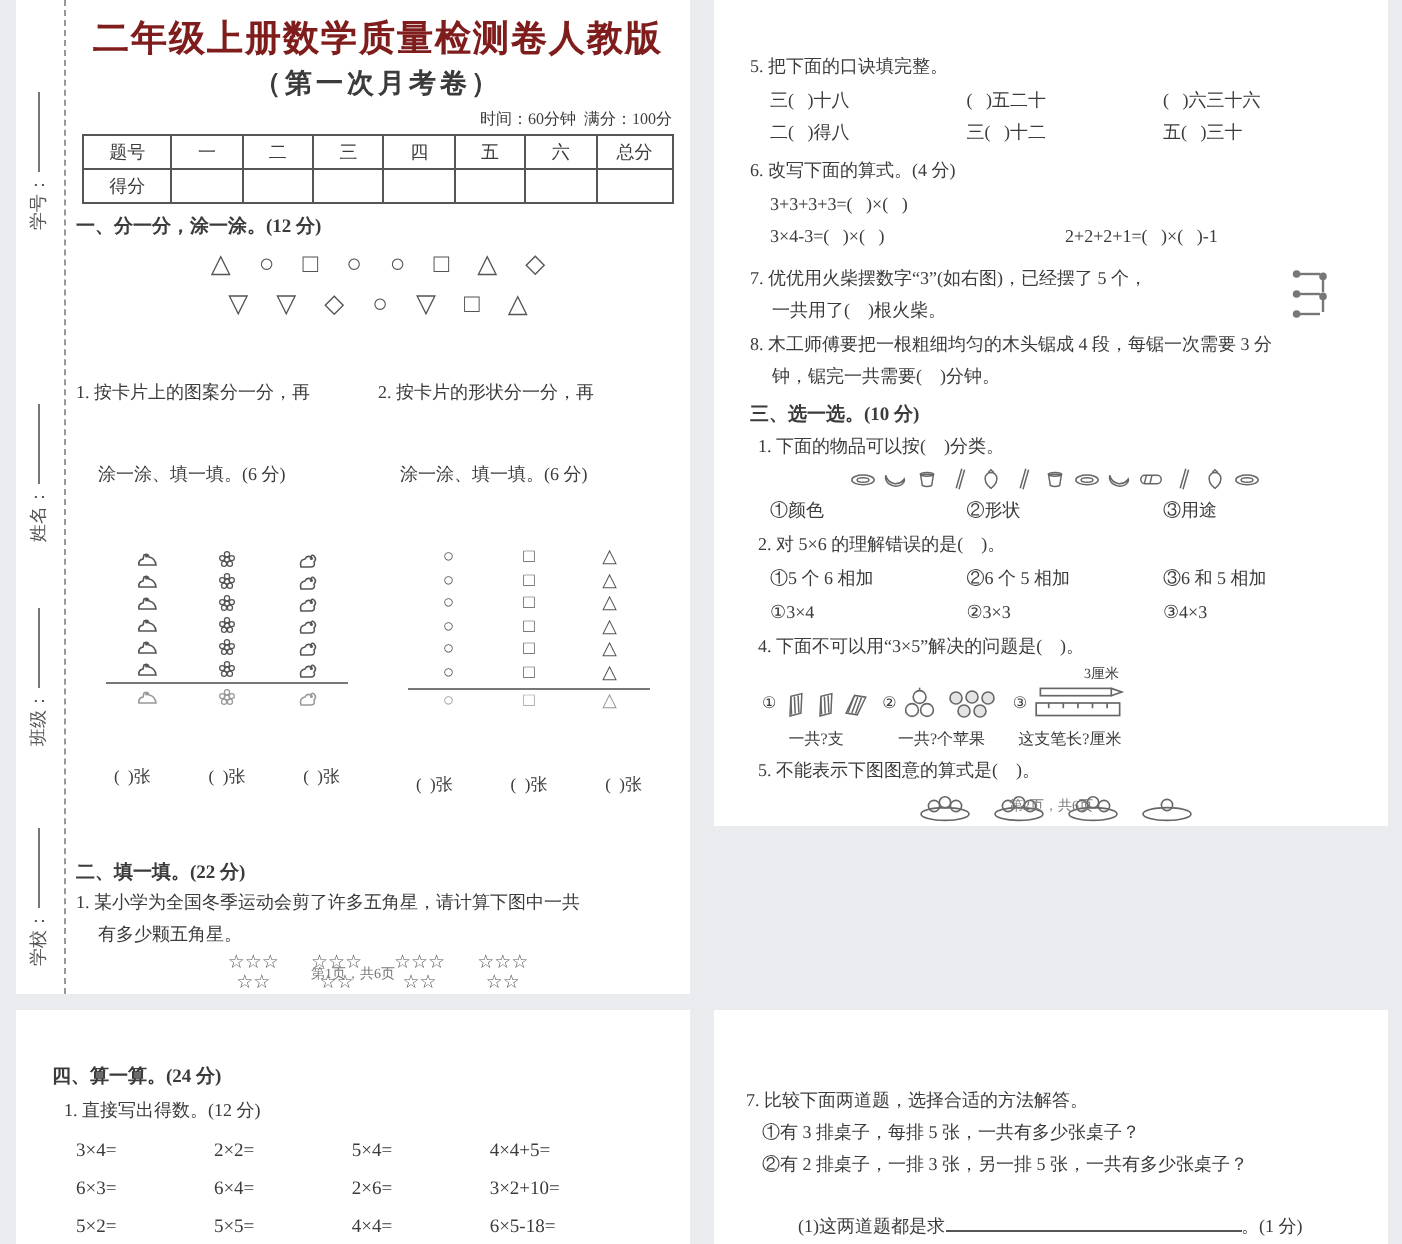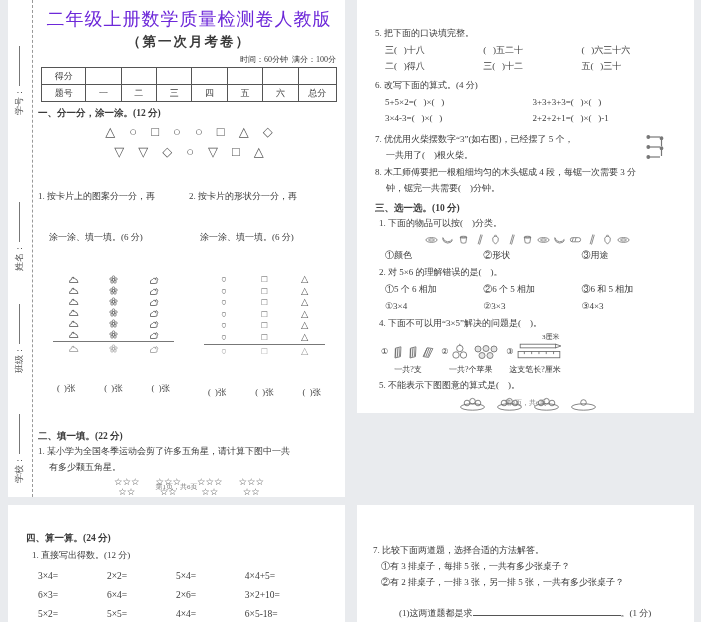--- a/index.html
+++ b/index.html
@@ -11,21 +11,21 @@
   #p3{left:8px;top:505px;width:337px;height:117px;}
   #p4{left:357px;top:505px;width:337px;height:117px;}
 
   
   .seal{position:absolute;left:0;top:0;bottom:0;width:24px;border-right:1px dashed #999;}
   .seal-item{position:absolute;left:-35px;width:92px;height:14px;transform:rotate(-90deg);
              font-size:9px;color:#555;display:flex;align-items:center;gap:2px;white-space:nowrap;}
   .wline{display:inline-block;width:40px;height:0;border-bottom:1px solid #777;}
 
   .p1c{position:absolute;left:30px;top:0;right:5px;}
-  .title{margin-top:7px;text-align:center;font-size:18px;font-weight:400;letter-spacing:1px;color:#6d28d9;}
+  .title{margin-top:7px;text-align:center;font-size:18px;font-weight:700;letter-spacing:1px;color:#7f1d1d;}
   .subtitle{margin-top:2px;text-align:center;font-size:13.5px;font-weight:600;letter-spacing:2px;}
   .meta{margin-top:3px;text-align:right;font-size:8px;padding-right:4px;}
   table.score{width:98%;margin:2px auto 0;border-collapse:collapse;table-layout:fixed;}
   table.score td{border:1px solid #555;height:16px;text-align:center;font-size:9px;padding:0;}
   .h1{font-size:9.5px;font-weight:700;margin-top:5px;white-space:pre-wrap;}
   .cards{display:flex;justify-content:center;gap:14px;margin-top:3px;font-size:13px;color:#555;line-height:17px;}
   .subrow{display:flex;margin-top:3px;}
   .subq{width:50%;font-size:9px;line-height:1.5;white-space:pre-wrap;}
   .subq .l2{padding-left:11px;}
   .colgrid{display:grid;grid-template-columns:repeat(3,1fr);width:80%;margin:3px auto 0;
@@ -242,38 +242,38 @@
             <col>
             <col>
             <col>
             <col>
             <col>
             <col>
             <col style="width:13%">
           </colgroup>
         <tbody>
             <tr>
+          <td>题号</td>
+          <td>一</td>
+          <td>二</td>
+          <td>三</td>
+          <td>四</td>
+          <td>五</td>
+          <td>六</td>
+          <td>总分</td>
+        </tr>
+        <tr>
           <td>得分</td>
           <td></td>
               <td></td>
           <td></td>
               <td></td>
           <td></td>
               <td></td>
           <td></td>
-        </tr>
-        <tr>
-          <td>题号</td>
-          <td>一</td>
-          <td>二</td>
-          <td>三</td>
-          <td>四</td>
-          <td>五</td>
-          <td>六</td>
-          <td>总分</td>
         </tr>
       </tbody>
         </table>
       <div class="h1">一、分一分，涂一涂。(12 分)</div>
       <div class="cards">
         <span>△</span>
         <span>○</span>
         <span>□</span>
         <span>○</span>
         <span>○</span>
@@ -406,21 +406,20 @@
         <span>(&nbsp;&nbsp;&nbsp;)五二十</span>
         <span>(&nbsp;&nbsp;&nbsp;)六三十六</span>
       </div>
       <div class="row3">
         <span>二(&nbsp;&nbsp;&nbsp;)得八</span>
         <span>三(&nbsp;&nbsp;&nbsp;)十二</span>
         <span>五(&nbsp;&nbsp;&nbsp;)三十</span>
       </div>
       <div class="ln" style="margin-top:5px">6. 改写下面的算式。(4 分)</div>
       <div class="row2x">
-        <span>5+5×2=(&nbsp;&nbsp;&nbsp;)×(&nbsp;&nbsp;&nbsp;)</span>
         <span>3+3+3+3=(&nbsp;&nbsp;&nbsp;)×(&nbsp;&nbsp;&nbsp;)</span>
       </div>
       <div class="row2x">
         <span>3×4-3=(&nbsp;&nbsp;&nbsp;)×(&nbsp;&nbsp;&nbsp;)</span>
         <span>2+2+2+1=(&nbsp;&nbsp;&nbsp;)×(&nbsp;&nbsp;&nbsp;)-1</span>
       </div>
       <div class="q7wrap" style="margin-top:5px">
         <div class="txt">
           <div class="ln">7. 优优用火柴摆数字“3”(如右图)，已经摆了 5 个，</div>
           <div class="ln ind">一共用了(&nbsp;&nbsp;&nbsp;&nbsp;)根火柴。</div>

